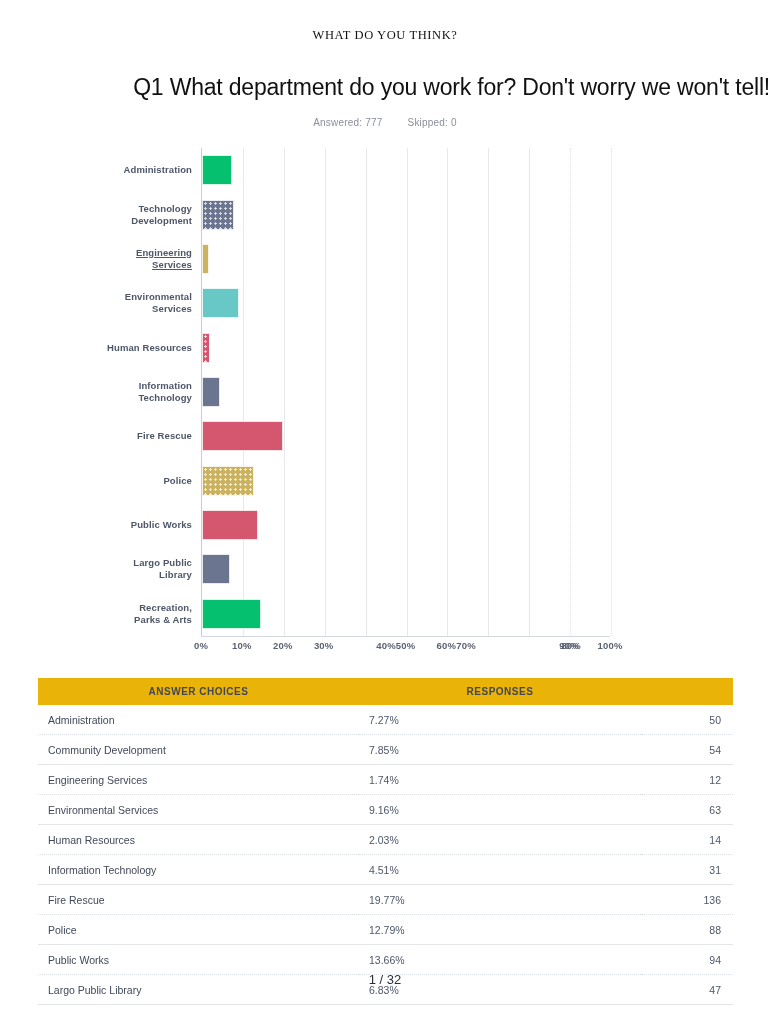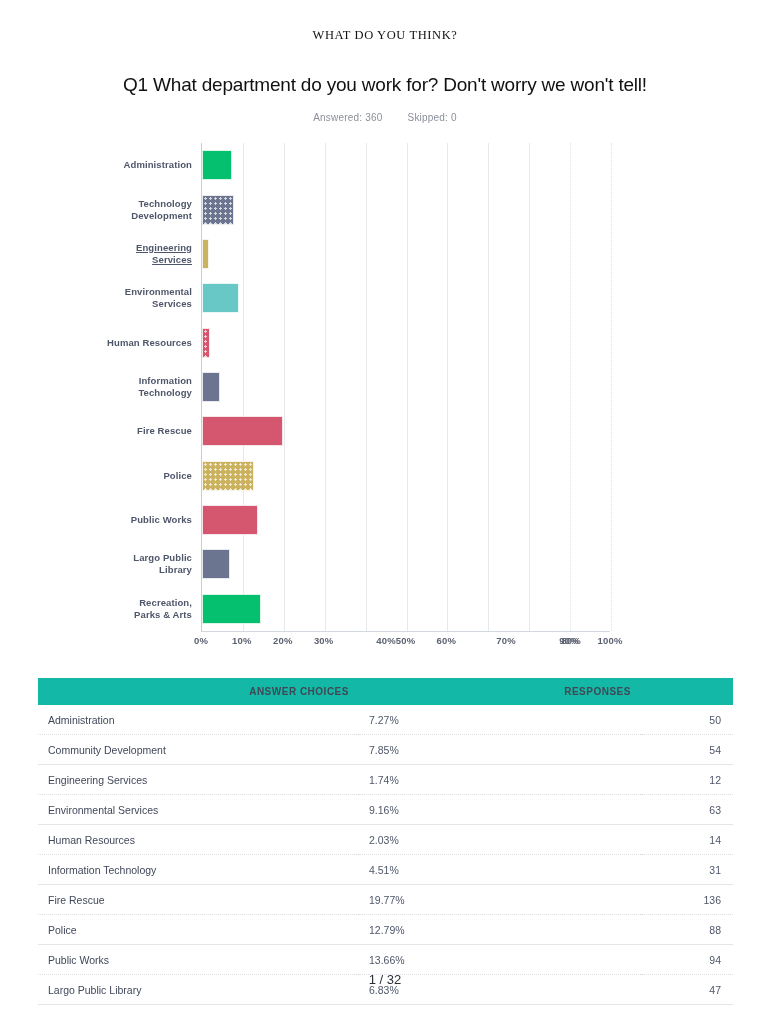--- a/index.html
+++ b/index.html
@@ -19,23 +19,23 @@
   .doc-header {
     text-align: center;
     font-family: "Liberation Serif", serif;
     font-size: 12.5px;
     letter-spacing: 0.6px;
     color: #111111;
     padding-top: 28px;
     font-weight: 400;
   }
   .q-title {
-    text-align: center;
+    text-align: right;
     font-family: "Liberation Sans", sans-serif;
-    font-size: 19px;
+    font-size: 23px;
     font-weight: 400;
     color: #111111;
     margin-top: 31px;
     letter-spacing: -0.2px;
   }
   .q-meta {
     text-align: center;
     font-size: 10px;
     color: #8a8f99;
     margin-top: 16px;
@@ -115,26 +115,26 @@
   
   .tbl {
     position: absolute;
     left: 38px;
     top: 678px;
     width: 695px;
     border-collapse: collapse;
     font-size: 10.5px;
   }
   .tbl th {
-    background: #14b8a6;
+    background: #eab308;
     color: #414755;
     font-size: 10px;
     font-weight: 700;
     letter-spacing: 0.5px;
-    text-align: right;
+    text-align: center;
     padding: 8px 10px 8px 10px;
     border: none;
   }
   .tbl th.c-resp { width: 262px; }
   .tbl td {
     padding: 9px 10px 8px 10px;
     color: #4e5669;
     border-bottom: 1px solid #e3e5e9;
     vertical-align: middle;
   }
@@ -162,21 +162,21 @@
   }
 </style>
 </head>
 <body>
 
 <div class="doc-header">WHAT DO YOU THINK?</div>
 
 <div class="q-title">Q1 What department do you work for?  Don't worry we won't tell!</div>
 
 <div class="q-meta">
-  <span>Answered: 360</span>
+  <span>Answered: 777</span>
   <span class="skipped">Skipped: 0</span>
 </div>
 
 <div class="chart-wrap">
   <div class="plot" id="plot">
       <div class="gridline" style="left: 40.9px;"></div>
       <div class="gridline" style="left: 81.8px;"></div>
       <div class="gridline" style="left: 122.7px;"></div>
       <div class="gridline" style="left: 163.6px;"></div>
       <div class="gridline" style="left: 204.5px;"></div>
@@ -199,21 +199,21 @@
     </div>
   <div class="axis-bottom"></div>
   <div class="ticklabels" id="ticklabels">
       <div class="tick" style="left: 201px;">0%</div>
       <div class="tick" style="left: 241.9px;">10%</div>
       <div class="tick" style="left: 282.8px;">20%</div>
       <div class="tick" style="left: 323.7px;">30%</div>
       <div class="tick" style="left: 386px;">40%</div>
       <div class="tick" style="left: 405.5px;">50%</div>
       <div class="tick" style="left: 446.4px;">60%</div>
-      <div class="tick" style="left: 506px;">70%</div>
+      <div class="tick" style="left: 466px;">70%</div>
       <div class="tick" style="left: 528.2px; margin-left: 43px;">80%</div>
       <div class="tick" style="left: 569.1px;">90%</div>
       <div class="tick" style="left: 610px;">100%</div>
     </div>
   <div id="catlabels">
       <div class="cat-label" style="top: 16.1818px;">
         <div>Administration</div>
       </div>
       <div class="cat-label" style="top: 54.5455px;">
         <div>Technology</div>

